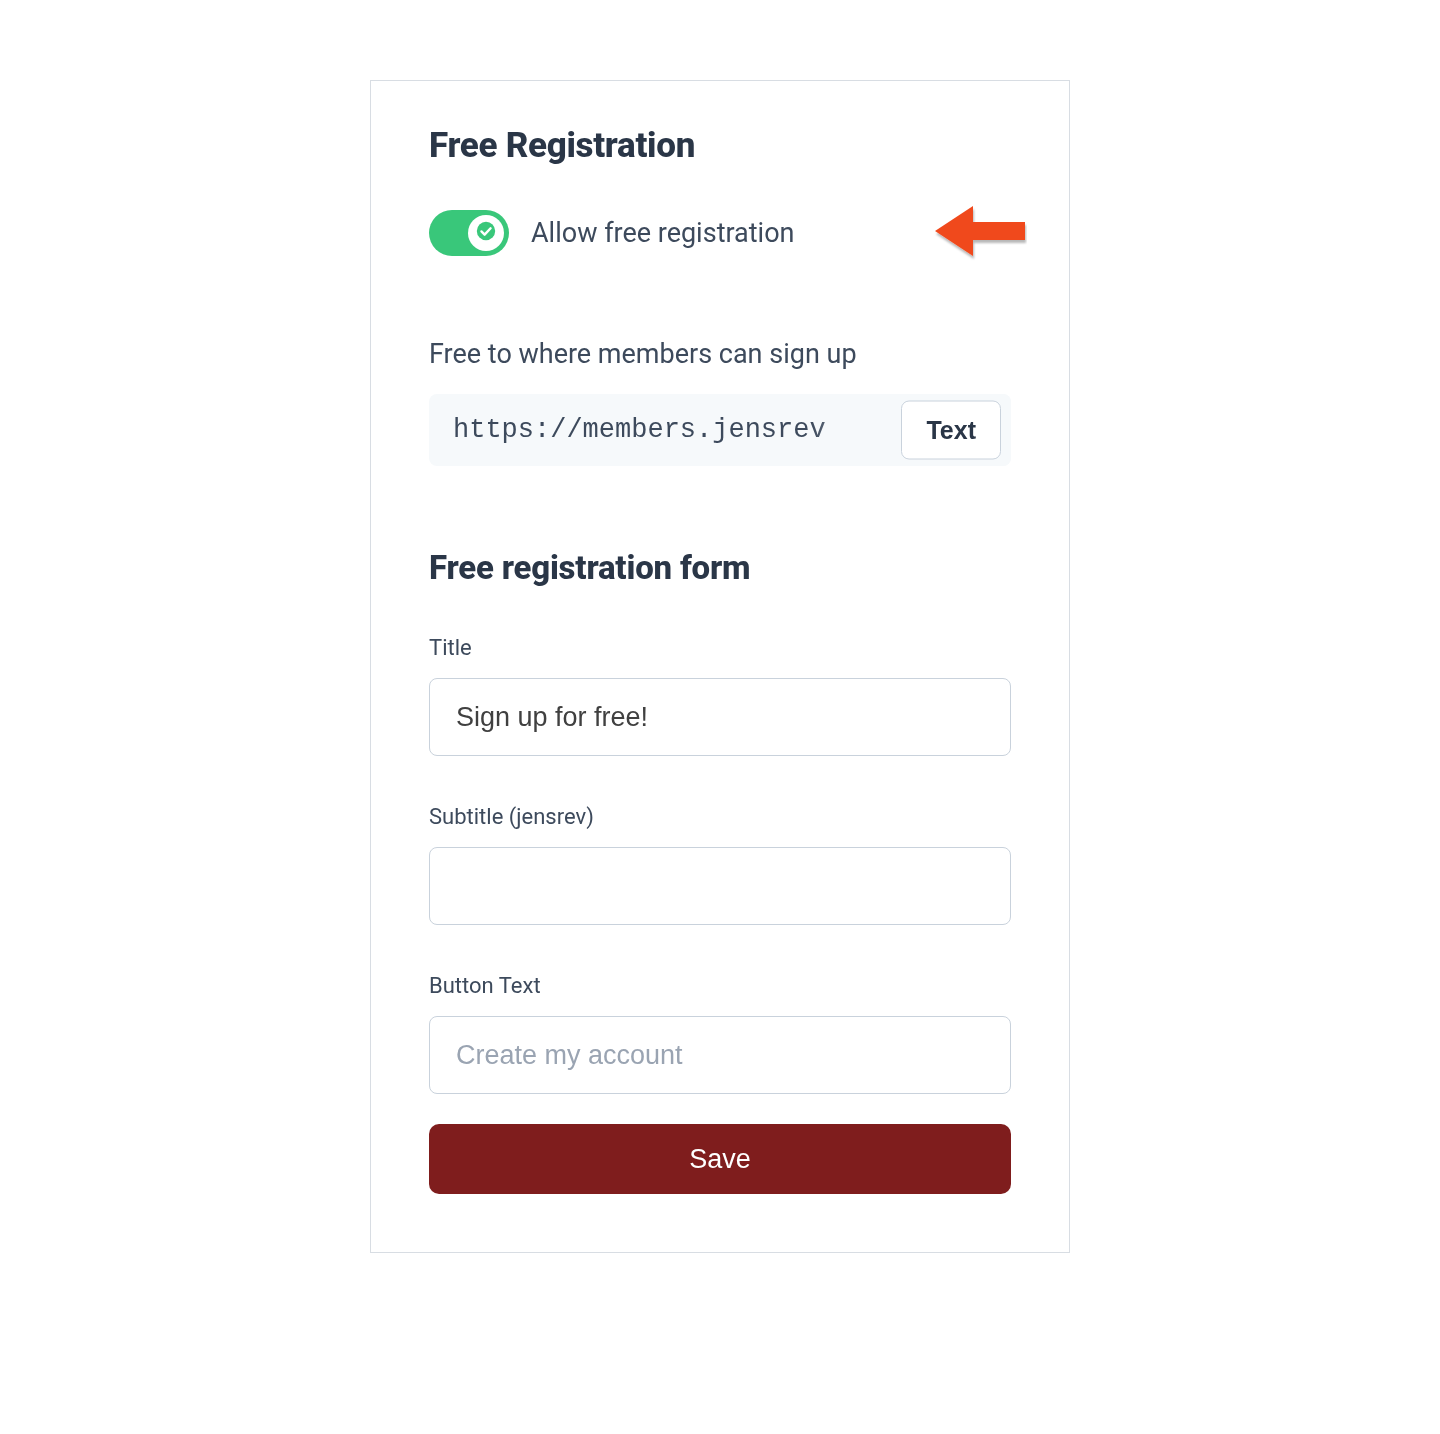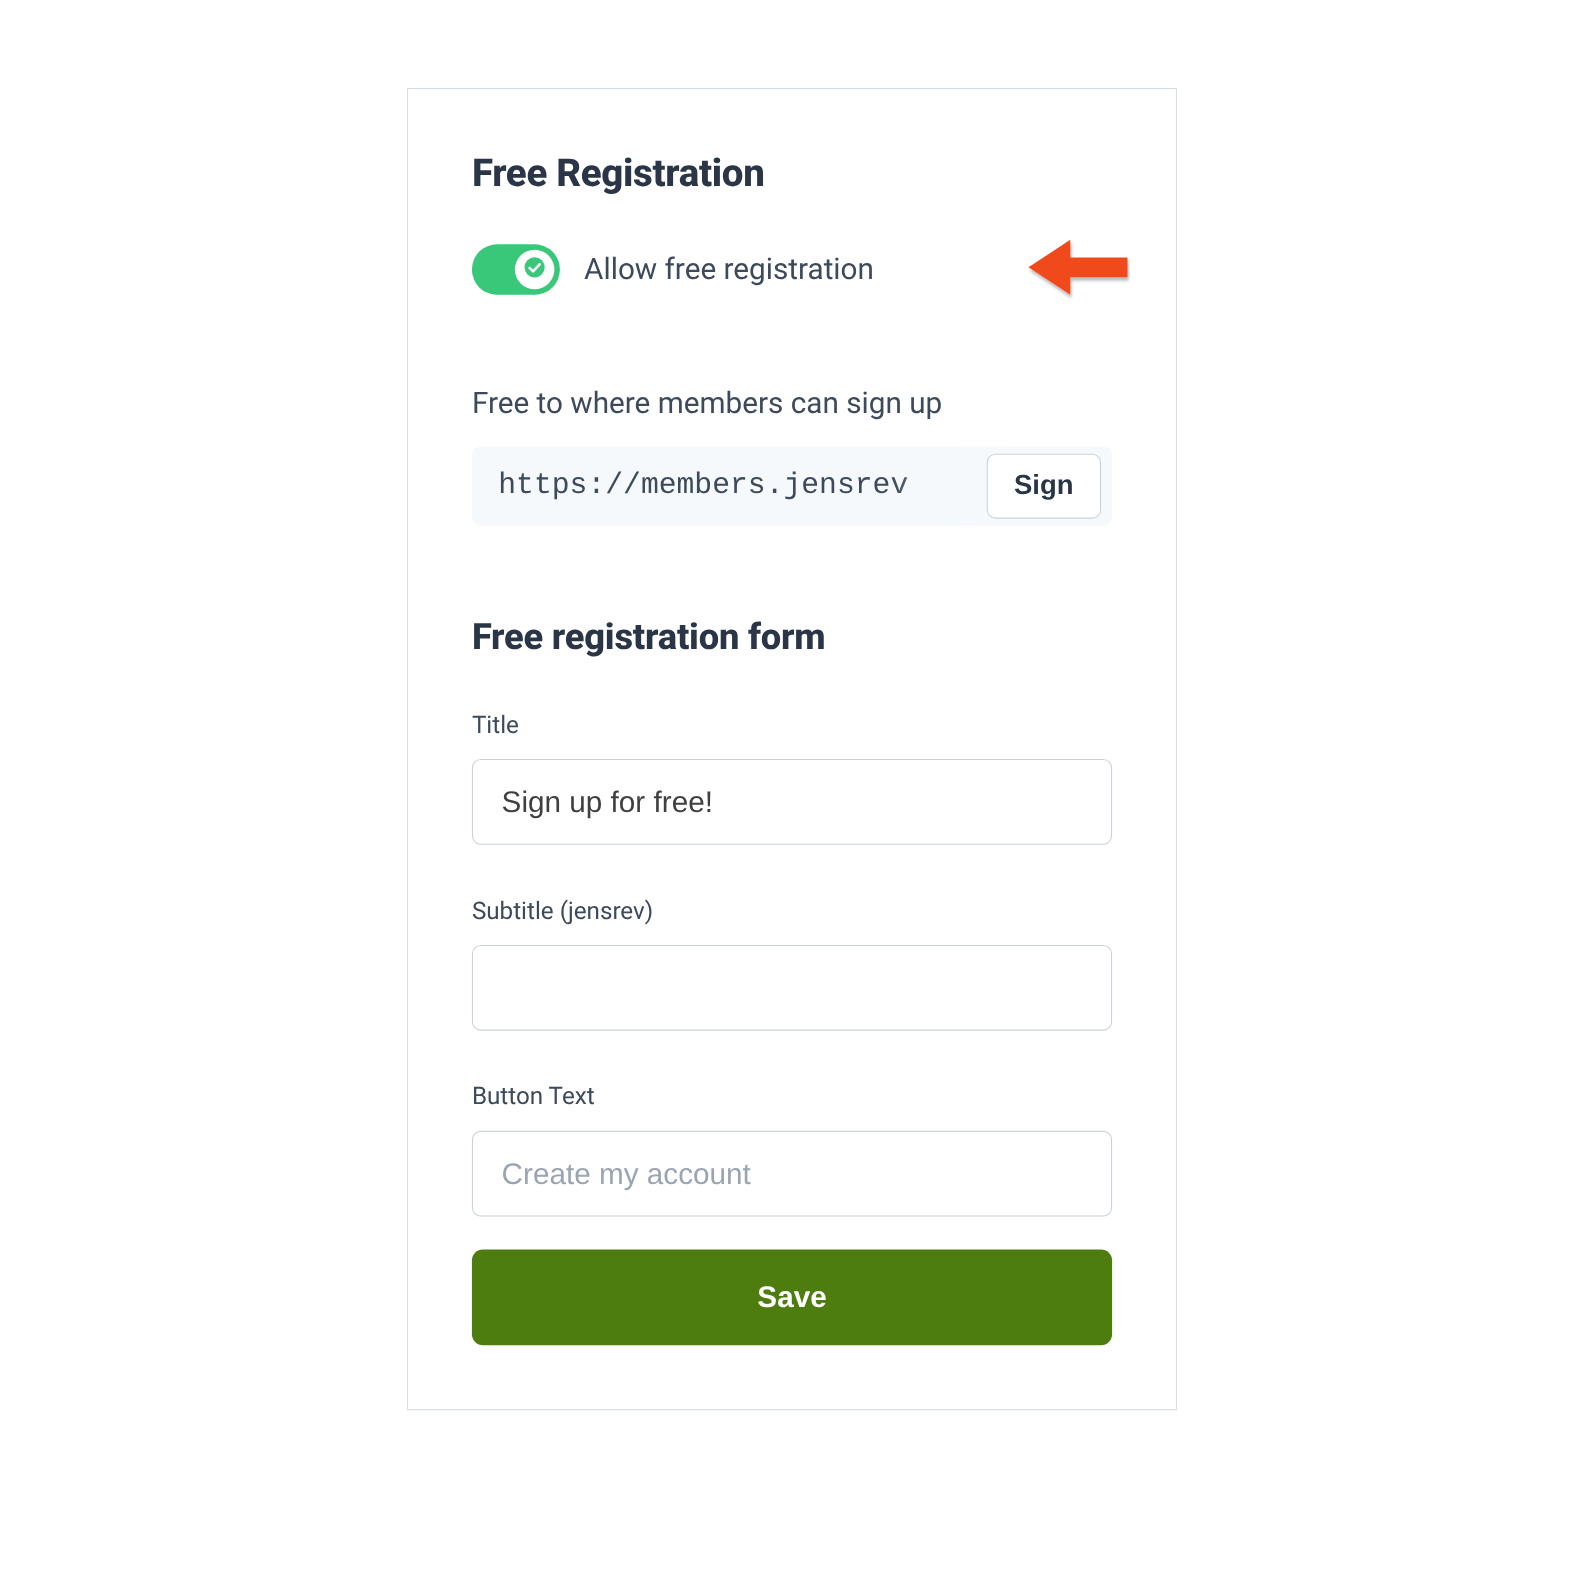--- a/index.html
+++ b/index.html
@@ -9,21 +9,21 @@
       width: 1440px;
       height: 1434px;
       display: flex;
       justify-content: center;
       align-items: flex-start;
       padding-top: 80px;
     }
     .card {
       width: 700px;
       border: 1px solid #d8dde3;
-      padding: 56px 58px 58px 58px;
+      padding: 44px 58px 58px 58px;
       background: #fff;
     }
     h1.page-title {
       font-size: 35px;
       font-weight: 800;
       color: #2a3647;
       margin-bottom: 44px;
       letter-spacing: -0.3px;
     }
     .toggle-row {
@@ -132,27 +132,27 @@
       border: 1px solid #c9d2dc;
       border-radius: 8px;
       padding: 0 26px;
       font-size: 27px;
       color: #404040;
       outline: none;
     }
     .text-input::placeholder { color: #9aa4b2; }
     .save-btn {
       width: 100%;
-      height: 87px;
-      background: #4d7c0f;
+      height: 70px;
+      background: #7f1d1d;
       color: #fff;
       border: none;
       border-radius: 10px;
       font-size: 27px;
-      font-weight: 700;
+      font-weight: 400;
       cursor: pointer;
     }
   </style>
 </head>
 <body>
 
 <div class="card">
 
   <h1 class="page-title">Free Registration</h1>
 
@@ -180,21 +180,21 @@
           <path d="M96 22 L44 22 L44 6 L6 31 L44 56 L44 40 L96 40 Z" fill="#f04a1d"></path>
         </g>
       </svg>
     </span>
   </div>
 
   <div class="link-label">Free to where members can sign up</div>
   <div class="link-box">
     <span class="link-text">https://members.jensrev</span>
     <div class="link-fade"></div>
-    <button class="copy-btn">Sign</button>
+    <button class="copy-btn">Text</button>
   </div>
 
   <h2 class="section-title">Free registration form</h2>
 
   <div class="form-group">
     <label class="field-label">Title</label>
     <input type="text" class="text-input" value="Sign up for free!" style="">
   </div>
 
   <div class="form-group">

